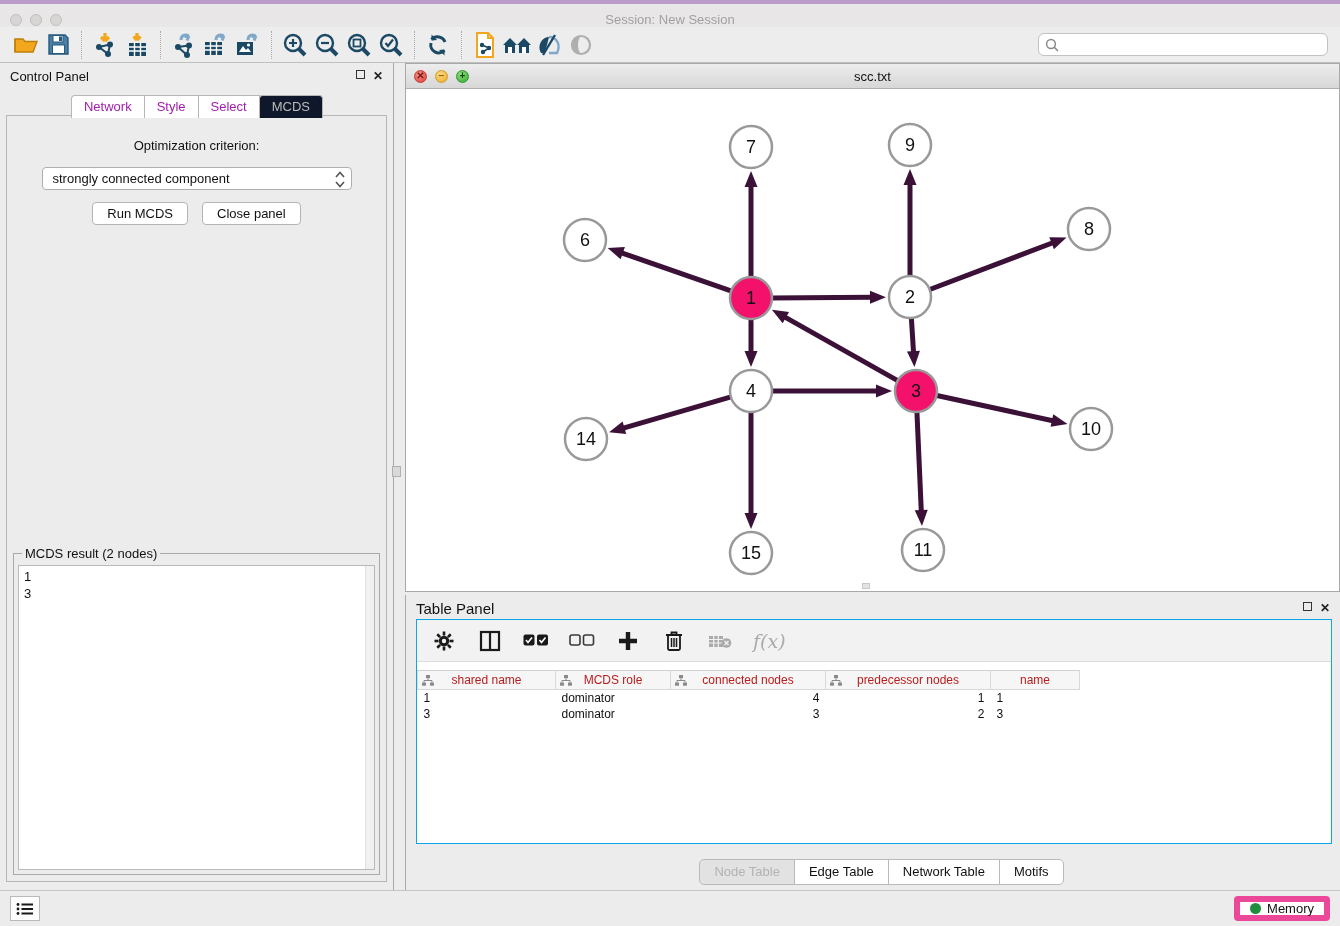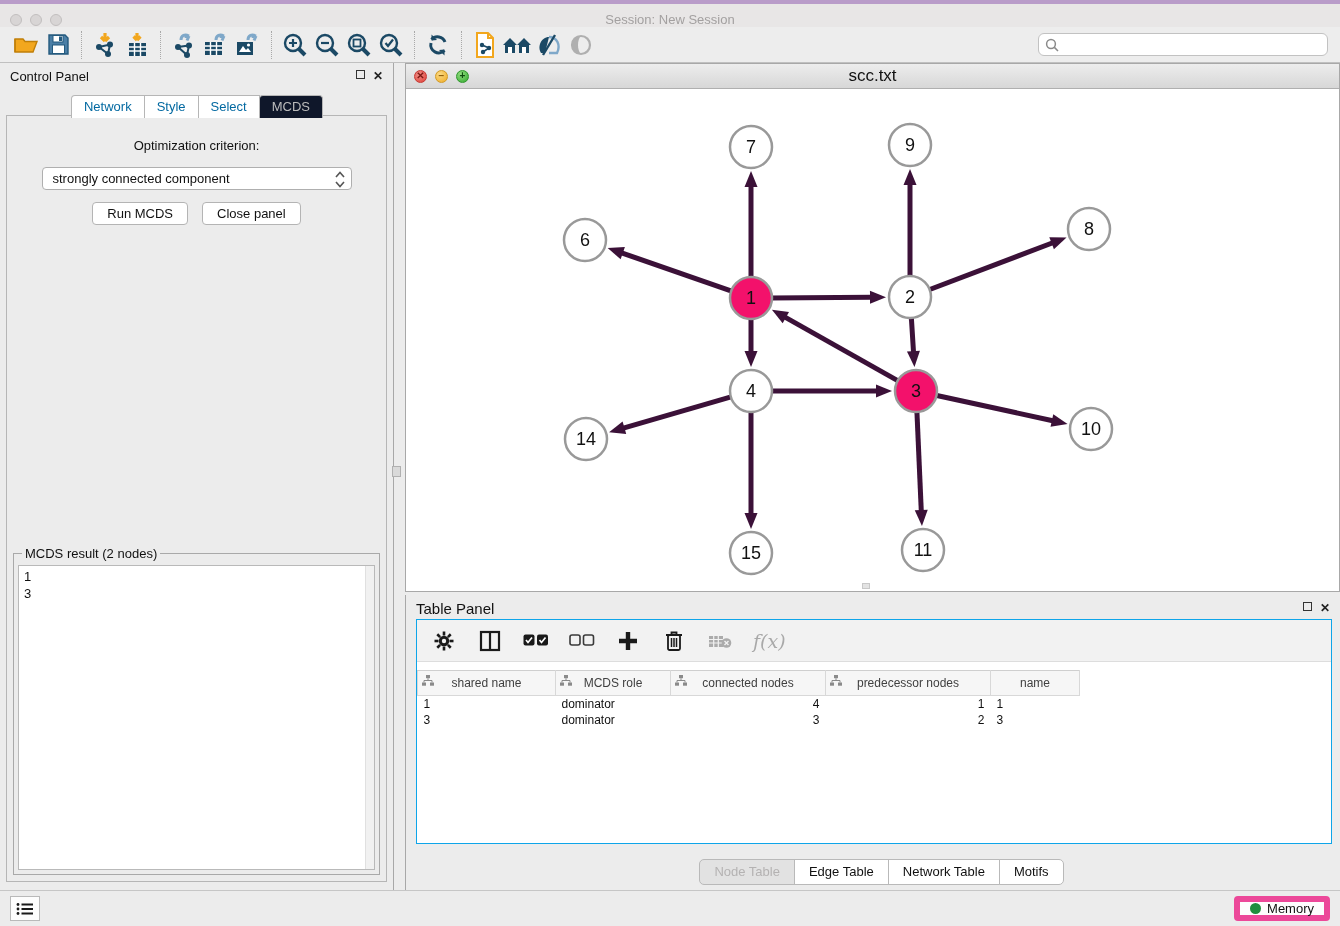--- a/index.html
+++ b/index.html
@@ -27,21 +27,21 @@
                    border-right:1px solid #A8A8A8; }
   .cp-head { height:26px; display:flex; align-items:center; padding:0 10px; }
   .cp-head .t { font-size:13px; color:#111; }
   .panel-btns { margin-left:auto; display:flex; gap:8px; }
   .panel-btns span { font-size:12px; color:#222; cursor:pointer; line-height:1; }
   .float-glyph { display:inline-block; width:9px; height:9px; border:1.5px solid #333; }
   .x-glyph { font-weight:bold; font-size:13px; }
 
   .cp-tabs { display:flex; justify-content:center; margin-top:6px; position:relative; z-index:2; }
   .cp-tab { background:#fff; border:1px solid #B6B6B6; border-bottom:none; padding:3px 12px 4px;
-            font-size:13px; color:#0369a1; cursor:pointer; margin-right:-1px; }
+            font-size:13px; color:#a21caf; cursor:pointer; margin-right:-1px; }
   .cp-tab:first-child { border-top-left-radius:4px; }
   .cp-tab.sel { background:#0f172a; color:#BBBBBB; border-top-left-radius:4px; border-top-right-radius:4px; }
   .cp-body { position:absolute; left:6px; right:6px; top:52px; bottom:8px; border:1px solid #B6B6B6; }
   .opt-label { text-align:center; margin-top:22px; font-size:13px; color:#111; }
   .combo { position:relative; margin:14px auto 0; width:310px; height:23px; background:#fff;
            border:1px solid #AFAFAF; border-radius:4px; display:flex; align-items:center; cursor:pointer; }
   .combo .val { font-size:13px; padding-left:10px; color:#111; }
   .combo .spin { position:absolute; right:6px; top:3px; }
   .cp-buttons { display:flex; justify-content:center; gap:14px; margin-top:12px; }
   .btn { background:#fff; border:1px solid #B4B4B4; border-radius:4px; padding:3px 14px; font-size:13px;
@@ -61,39 +61,39 @@
   .net-frame { position:absolute; left:405px; top:63px; width:935px; height:529px; border:1px solid #A8A8A8;
                background:#fff; }
   .net-titlebar { height:25px; background:linear-gradient(#EDEDED,#D7D7D7); border-bottom:1px solid #AFAFAF;
                   display:flex; align-items:center; position:relative; }
   .traffic { display:flex; gap:8px; margin-left:8px; }
   .traffic .dot { width:13px; height:13px; border-radius:50%; display:flex; align-items:center;
                   justify-content:center; font-size:10px; font-weight:bold; line-height:1; cursor:pointer; }
   .dot.red { background:radial-gradient(circle at 35% 30%, #F08E86, #DF4038); border:1px solid #C53832; color:#7E1813; }
   .dot.yel { background:radial-gradient(circle at 35% 30%, #FAD983, #F0AC26); border:1px solid #D29A24; color:#8E5E0A; }
   .dot.grn { background:radial-gradient(circle at 35% 30%, #93DE80, #32A92E); border:1px solid #2F962C; color:#0E4D10; }
-  .net-title { position:absolute; left:0; right:0; text-align:center; font-size:17px; color:#111; }
+  .net-title { position:absolute; left:0; right:0; text-align:center; font-size:13px; color:#111; }
   .net-canvas { position:relative; width:100%; height:502px; background:#fff; }
   .canvas-handle { position:absolute; left:456px; bottom:2px; width:8px; height:6px; background:#E3E3E3; border:1px solid #C8C8C8; }
 
   
   .table-panel { position:absolute; left:405px; top:595px; width:935px; height:295px; background:#ECECEC;
                  border-left:1px solid #A8A8A8; }
   .tp-head { height:26px; display:flex; align-items:center; padding:0 10px; }
   .tp-head .t { font-size:15px; color:#111; }
   .tp-container { position:absolute; left:10px; right:8px; top:24px; height:225px; background:#fff;
                   border:1px solid #0ea5e9; }
   .tp-toolbar { height:42px; background:#F2F2F2; border-bottom:1px solid #DDD; display:flex; align-items:center;
                 padding-left:14px; gap:20px; }
   .tp-tool { display:flex; align-items:center; justify-content:center; width:26px; height:26px; cursor:pointer; }
   .fx { font-family:"DejaVu Serif", serif; font-style:italic; font-size:19px; color:#A9A9A9; }
 
   table.node-table { border-collapse:collapse; width:662px; font-size:12px; table-layout:fixed; margin-top:8px; }
   .node-table th { background:#F6F6F6; border:1px solid #D8D8D8; border-top:1px solid #CFCFCF; font-weight:normal;
-                   font-size:12px; color:#404040; height:25px; position:relative; text-align:center; }
+                   font-size:12px; color:#b91c1c; height:19px; position:relative; text-align:center; }
   .node-table th .hdr-ico { position:absolute; left:4px; top:4px; }
   .node-table td { height:16px; padding:0 6px; color:#111; border:none; }
   .col-shared { width:138px; } .col-role { width:115px; } .col-succ { width:155px; }
   .col-pred { width:165px; } .col-name { width:89px; }
   td.num { text-align:right; }
 
   .tp-tabs { position:absolute; left:16px; right:0; top:264px; display:flex; justify-content:center; }
   .tp-tab { background:#fff; border:1px solid #B9B9B9; padding:4px 14px 5px; font-size:13px; color:#111;
             margin-right:-1px; cursor:pointer; }
   .tp-tab:first-child { border-top-left-radius:5px; border-bottom-left-radius:5px; }

